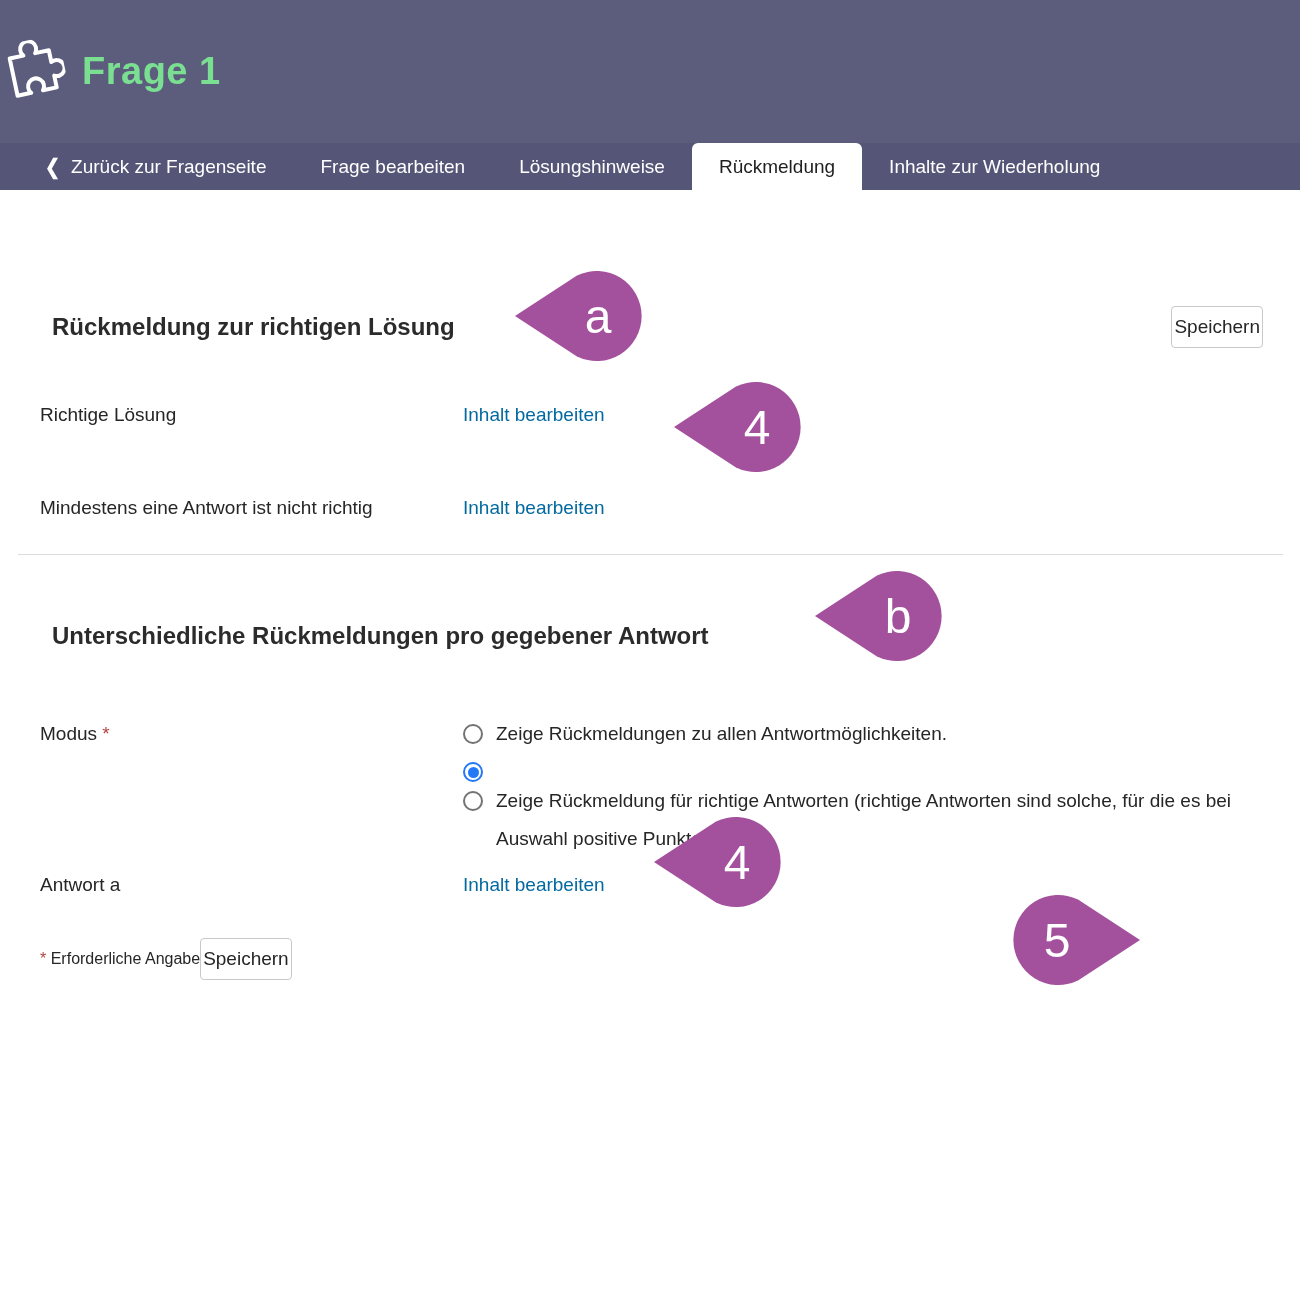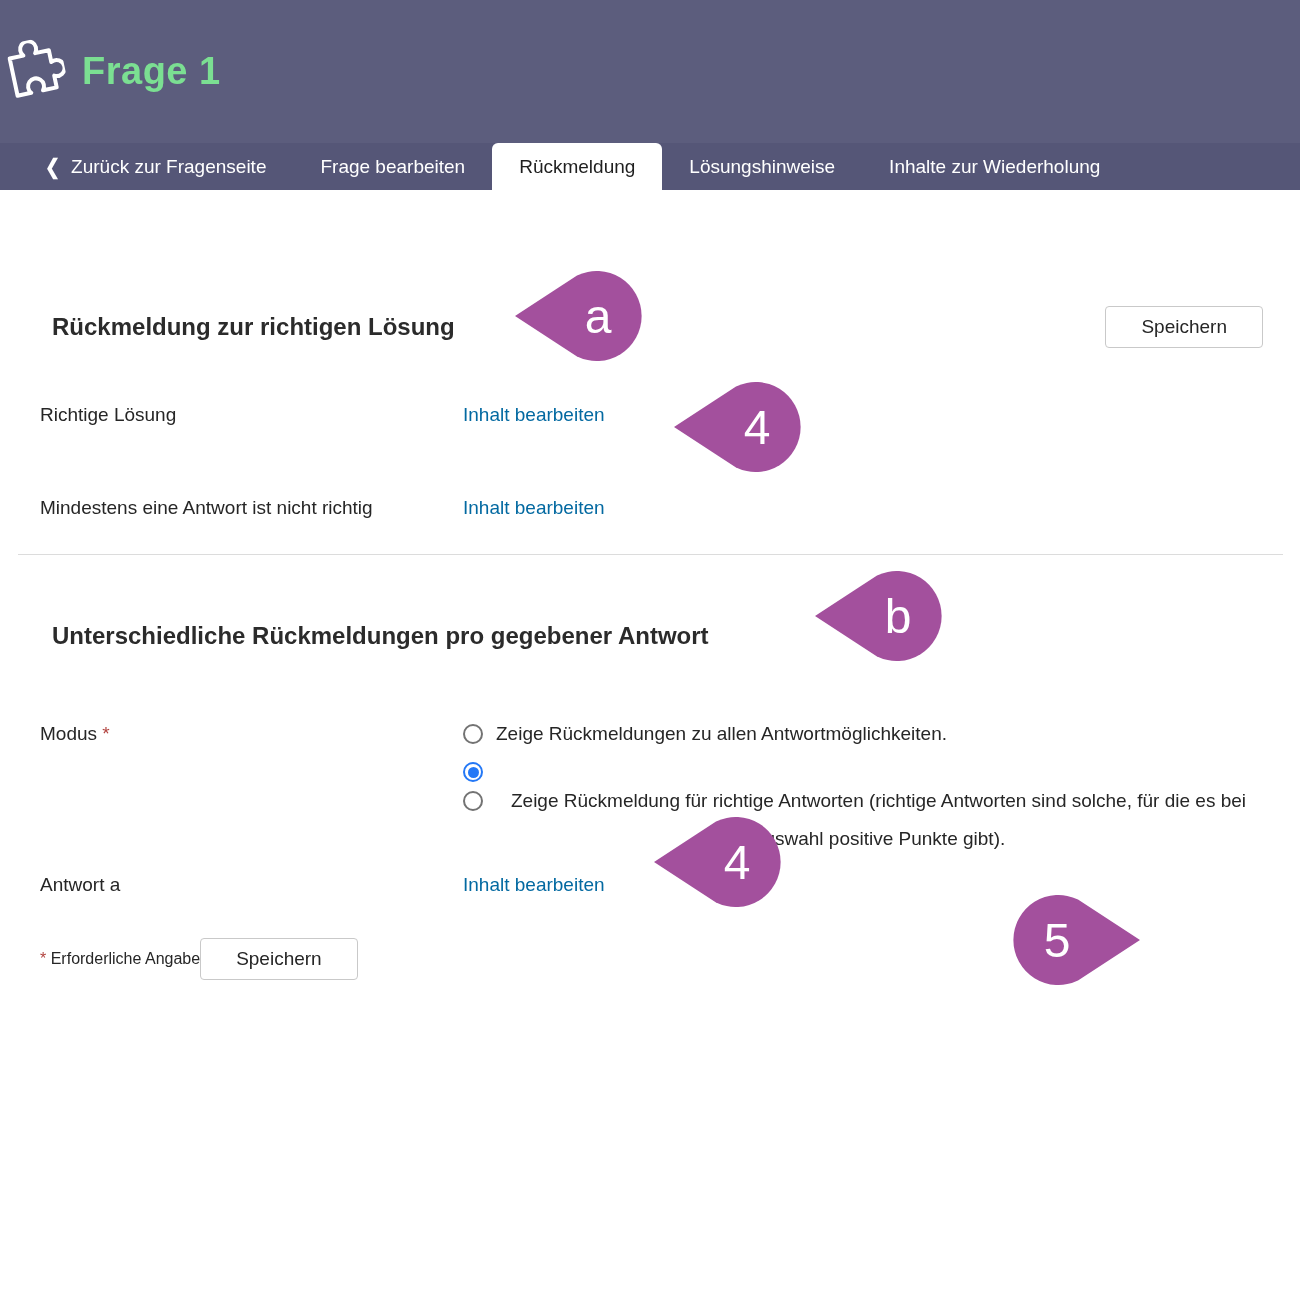--- a/index.html
+++ b/index.html
@@ -37,38 +37,38 @@
     display: flex; justify-content: space-between; align-items: center;
   }
   .section-head.first { margin-top: 108px; }
   .section-head.second { margin-top: 52px; }
   h1.sec {
     margin: 12px; font-size: 24px; font-weight: 700; color: #2b2b2b; line-height: 34px;
   }
   .btn {
     font-family: inherit; font-size: 19px; color: #262626;
     background: #fff; border: 1px solid #c9c9c9; border-radius: 4px;
-    padding: 7px 35px; line-height: 26px;
+    padding: 7px 2px; line-height: 26px;
   }
   .rows { margin-top: 44px; }
   .form-row { display: flex; font-size: 19px; line-height: 30px; }
   .form-row + .form-row { margin-top: 63px; }
   .form-row .flabel { width: 423px; flex-shrink: 0; padding-right: 44px; }
   .action-link { color: #0369a1; text-decoration: none; }
 
   hr.divider {
     border: none; border-top: 1px solid #dcdcdc;
     margin: 31px -20px 0 -22px;
   }
 
   .modus-row { display: flex; margin-top: 50px; }
   .modus-row .flabel { width: 423px; flex-shrink: 0; font-size: 19px; line-height: 38px; }
   .required { color: #b2433f; }
   .options { display: flex; flex-direction: column; }
-  .option { display: flex; align-items: flex-start; font-size: 19px; line-height: 38px; text-align: center; }
+  .option { display: flex; align-items: flex-start; font-size: 19px; line-height: 38px; }
   .option .olabel { max-width: 765px; }
   .radio {
     width: 20px; height: 20px; border: 2px solid #737373; border-radius: 50%;
     margin: 9px 13px 0 0; flex-shrink: 0; position: relative; background: #fff;
   }
   .radio.checked { border-color: #2478f6; }
   .radio.checked::after {
     content: ""; position: absolute; left: 2.5px; top: 2.5px; right: 2.5px; bottom: 2.5px;
     background: #2478f6; border-radius: 50%;
   }
@@ -97,22 +97,22 @@
     </span>
     <span class="page-title">Frage 1</span>
   </div>
 
   <div class="tab-bar">
     <div class="tab back">
       <span class="chev">❮</span>
       <span>Zurück zur Fragenseite</span>
     </div>
     <div class="tab">Frage bearbeiten</div>
+    <div class="tab">Lösungshinweise</div>
     <div class="tab active">Rückmeldung</div>
-    <div class="tab">Lösungshinweise</div>
     <div class="tab">Inhalte zur Wiederholung</div>
   </div>
 
   <div class="content">
 
     <div class="section-head first">
       <h1 class="sec">Rückmeldung zur richtigen Lösung</h1>
       <button class="btn">Speichern</button>
     </div>
 

